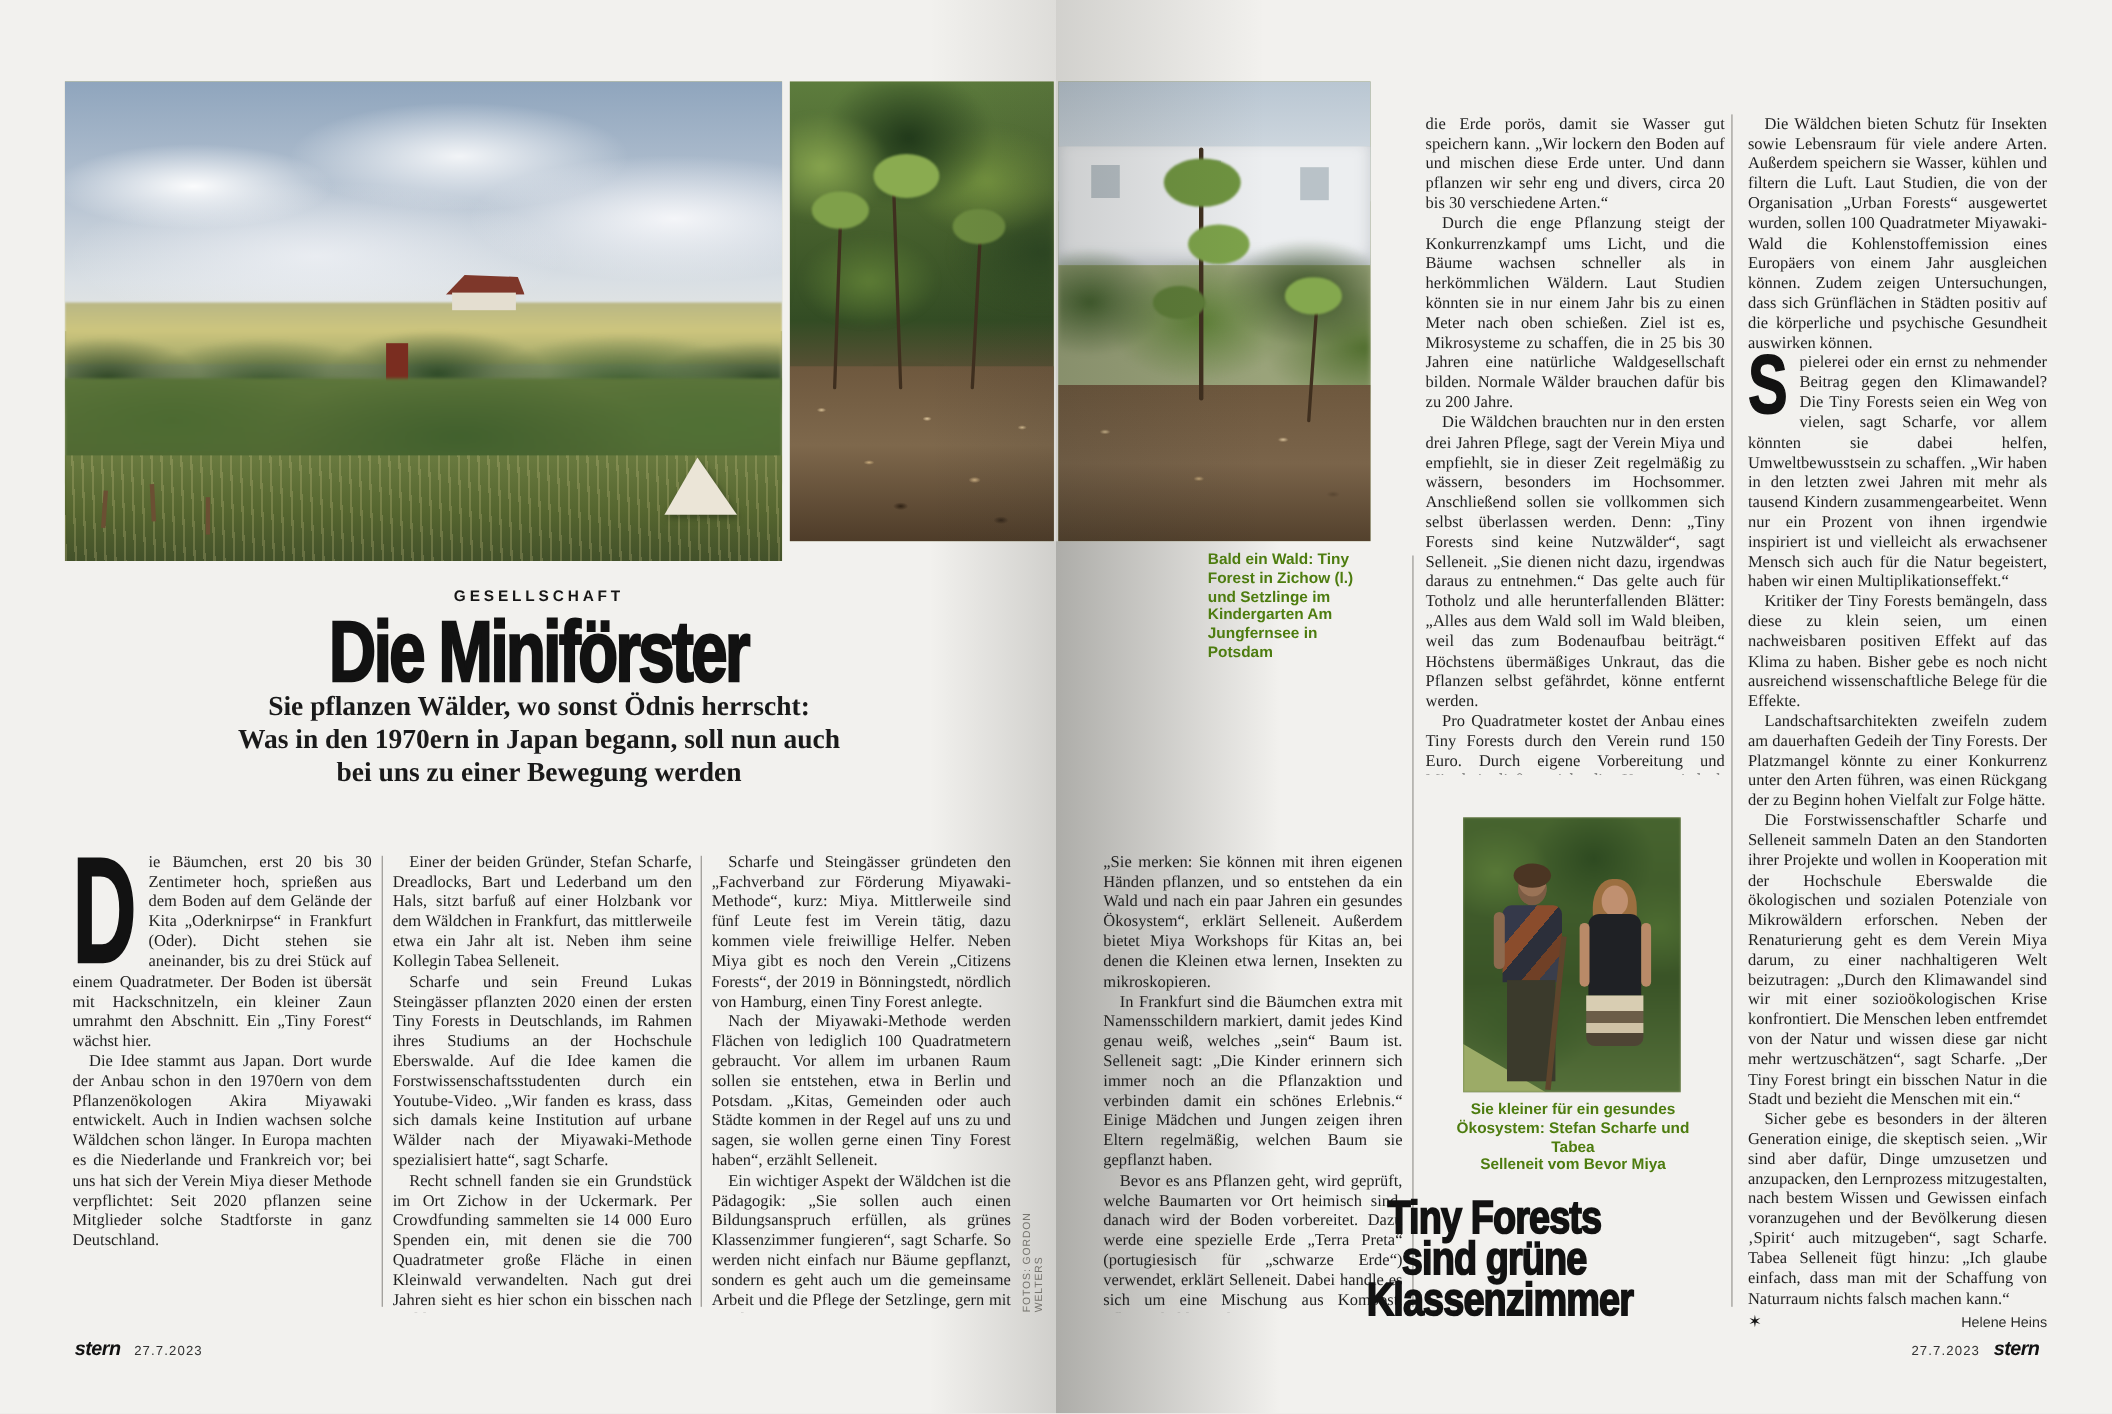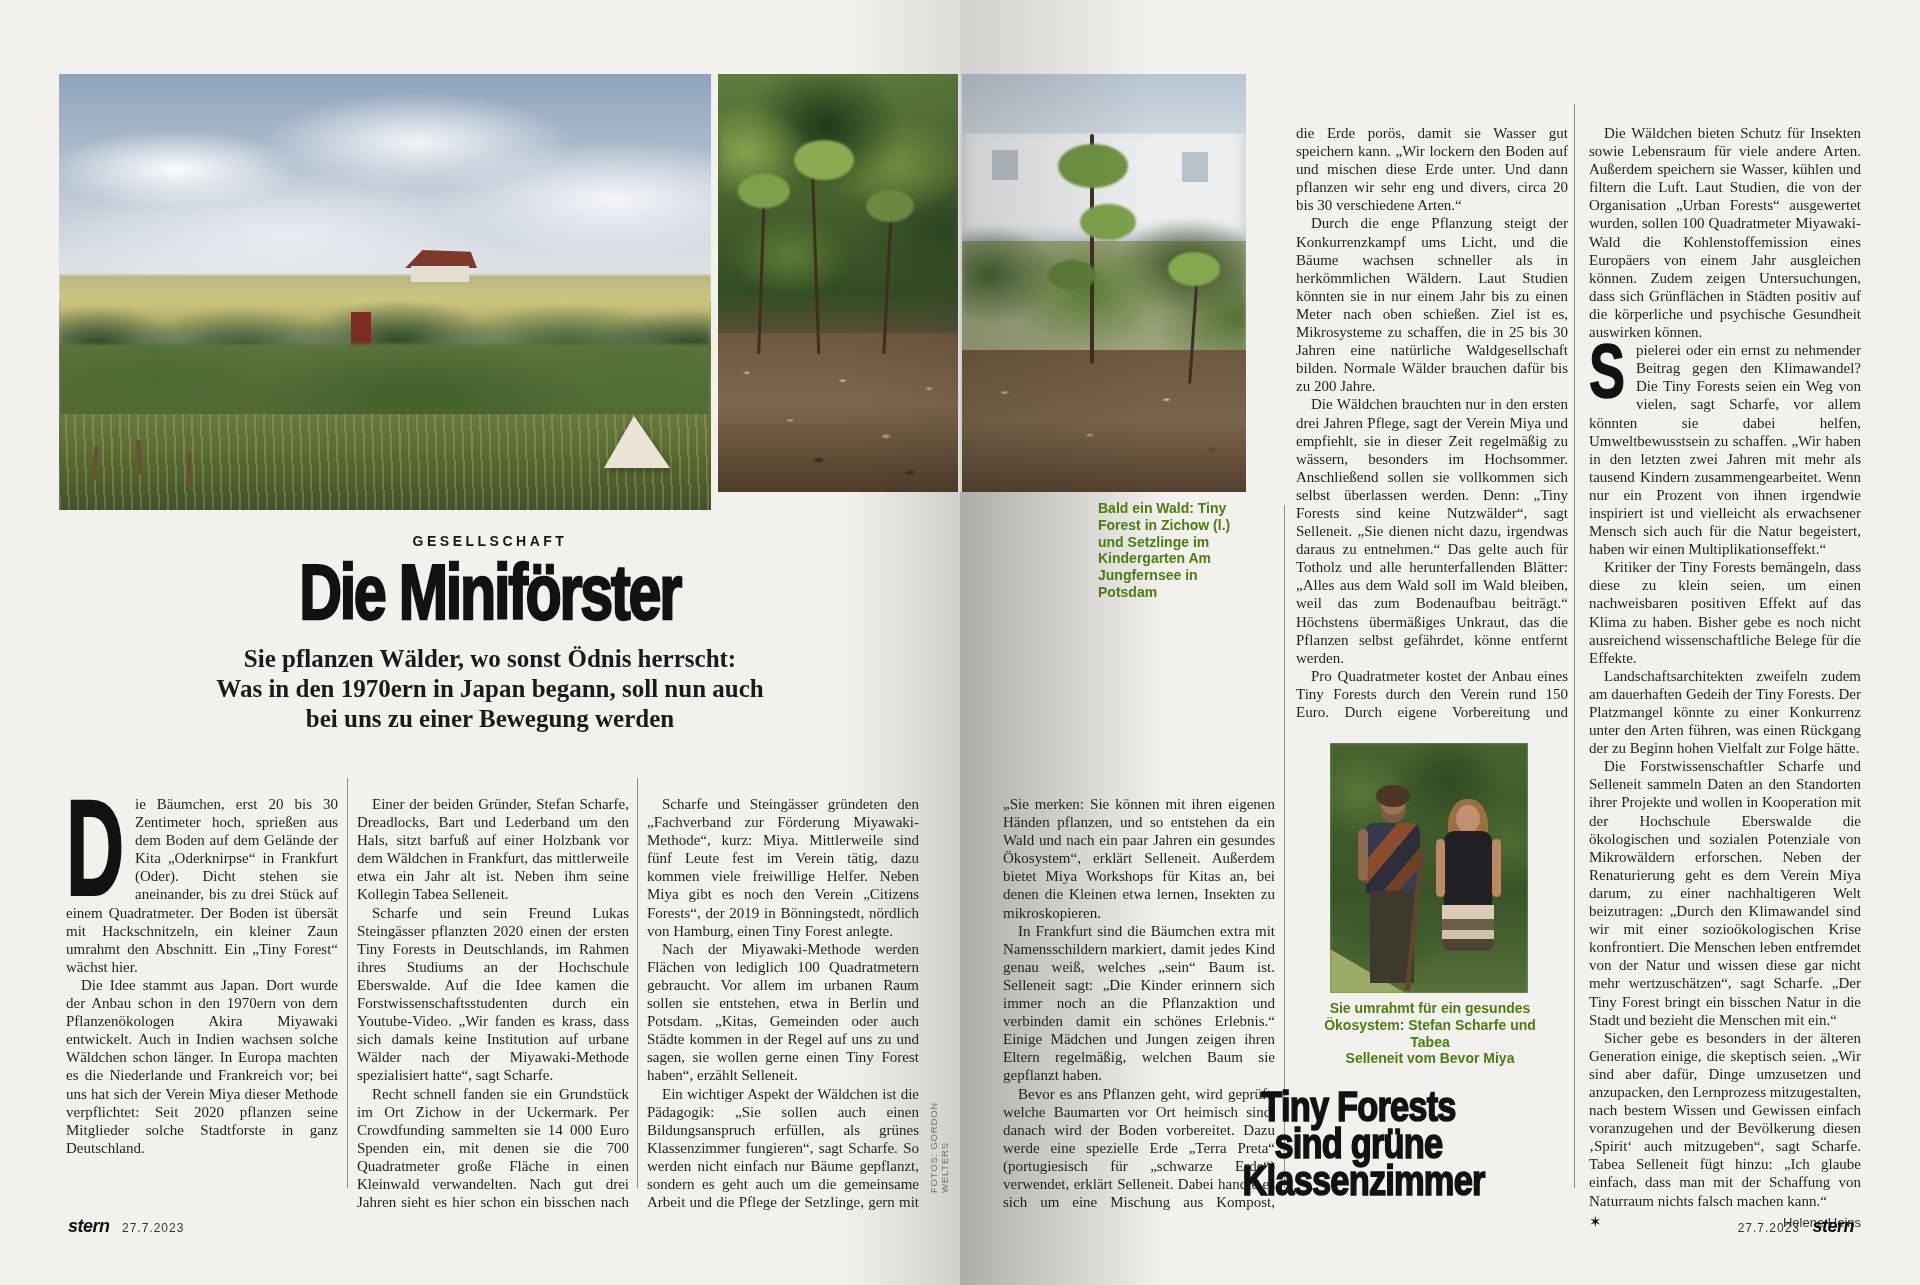--- a/index.html
+++ b/index.html
@@ -102,25 +102,25 @@
 
   
   .fold{position:absolute;pointer-events:none;z-index:6;}
   .headline-block{position:absolute;left:62px;top:533px;width:856px;text-align:center;z-index:4;}
   .kicker{font-family:"Liberation Sans",sans-serif;font-weight:bold;font-size:14px;
     letter-spacing:3.5px;color:#161616;}
   .headline{margin-top:7px;font-family:"Liberation Sans",sans-serif;font-weight:bold;
     font-size:78px;line-height:72px;color:#121212;letter-spacing:-3px;
     -webkit-text-stroke:2.4px #121212;}
   .headline-inner{display:inline-block;transform:scaleX(.76);transform-origin:center;}
-  .subhead{margin-top:16px;font-family:"Liberation Serif",serif;font-weight:bold;
+  .subhead{margin-top:0;font-family:"Liberation Serif",serif;font-weight:bold;
     font-size:25px;line-height:30px;color:#1a1a1a;}
 
   .col{position:absolute;width:272px;font-size:15px;line-height:18.1px;color:#1f1f1f;
-    text-align:justify;hyphens:auto;-webkit-hyphens:auto;overflow-wrap:break-word;margin-top:20px;}
+    text-align:justify;hyphens:auto;-webkit-hyphens:auto;overflow-wrap:break-word;}
   .col p{margin:0;text-indent:15px;}
   .col p.noindent{text-indent:0;}
   .dropcap{float:left;width:60px;height:99px;margin:3px 9px 0 0;position:relative;}
   .dropcap>span{position:absolute;left:0;top:0;font-family:"Liberation Sans",sans-serif;
     font-weight:bold;font-size:130px;line-height:94px;color:#121212;
     -webkit-text-stroke:2px #121212;transform:scale(.62,1.05);transform-origin:0 0;}
   .dropcap.small{width:40px;height:54px;margin:2px 7px 0 0;}
   .dropcap.small>span{font-size:72px;line-height:52px;transform:scale(.75,1.05);-webkit-text-stroke:1.4px #121212;}
 
   .vrule{position:absolute;width:1px;background:#8f8d89;z-index:4;}
@@ -228,21 +228,21 @@
         <div>Was in den 1970ern in Japan begann, soll nun auch</div>
         <div>bei uns zu einer Bewegung werden</div>
       </div>
   </div>
 
   <div class="caption" style="left:1098px;top:500px;width:152px;text-align:left;">Bald ein Wald: Tiny Forest in Zichow (l.) und Setzlinge im Kindergarten Am Jungfernsee in Potsdam</div>
 
   <div class="credit" style="left:928px;top:1083px;height:110px;">FOTOS: GORDON WELTERS</div>
 
   <div class="caption center" style="left:1304px;top:1000px;width:252px;">
-      <div>Sie umrahmt für ein gesundes</div>
+      <div>Sie kleiner für ein gesundes</div>
       <div>Ökosystem: Stefan Scharfe und Tabea</div>
       <div>Selleneit vom Bevor Miya</div>
     </div>
 
   <div class="pullquote" style="left:1216px;top:1088px;width:285px;">
     <div class="pq-lines"><div class="pq-inner">Tiny Forests</div><div class="pq-inner">sind grüne</div><div class="pq-inner">Klassenzimmer</div></div>
   </div>
 
   <div class="vrule" style="left:347px;top:778px;height:410px;"></div>
   <div class="vrule" style="left:637px;top:778px;height:410px;"></div>

